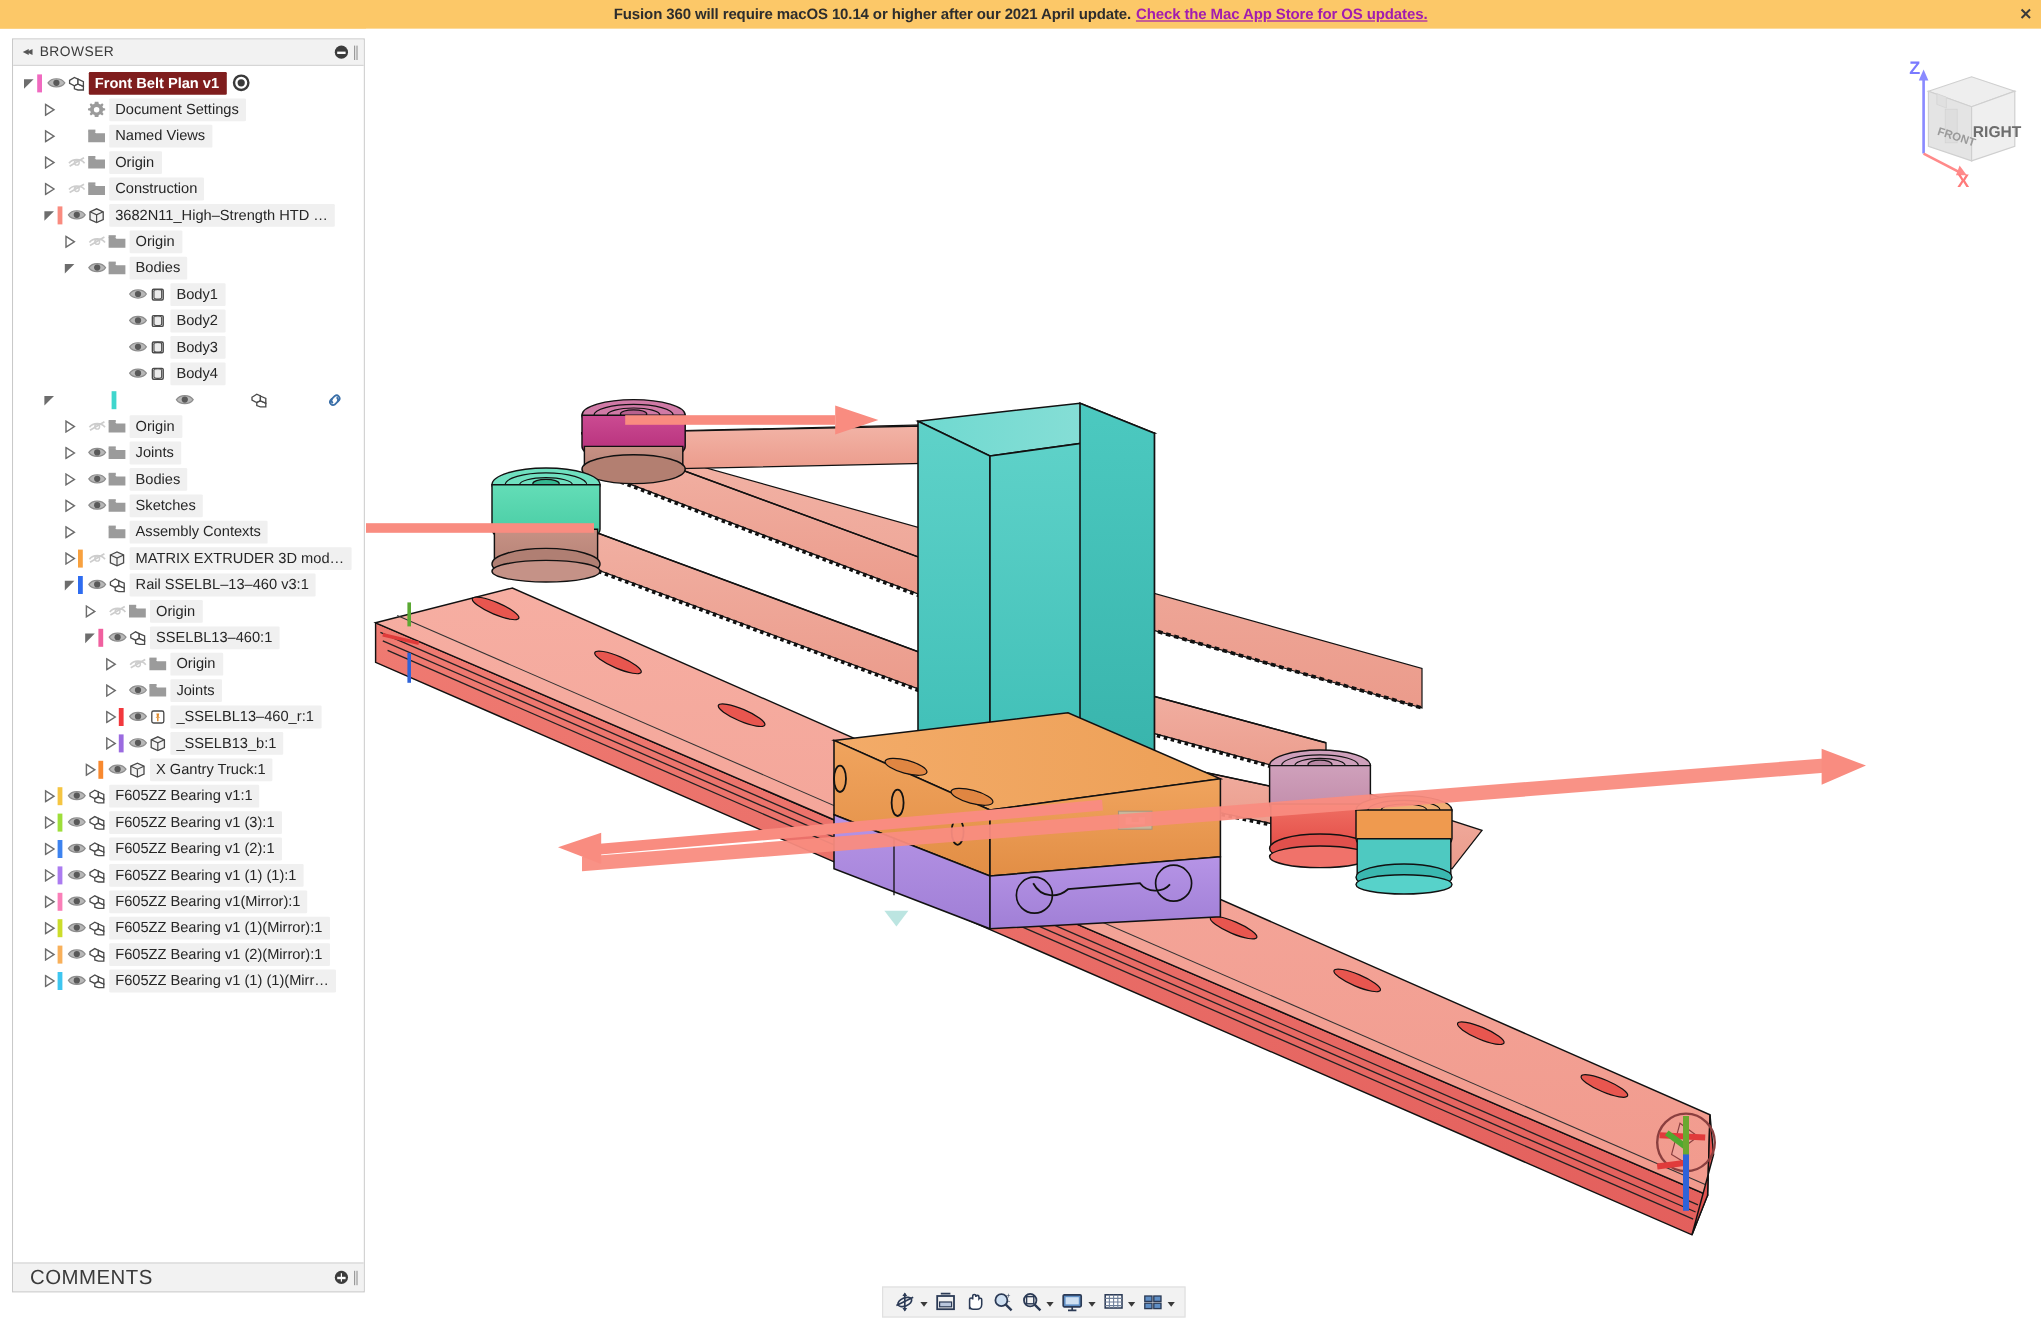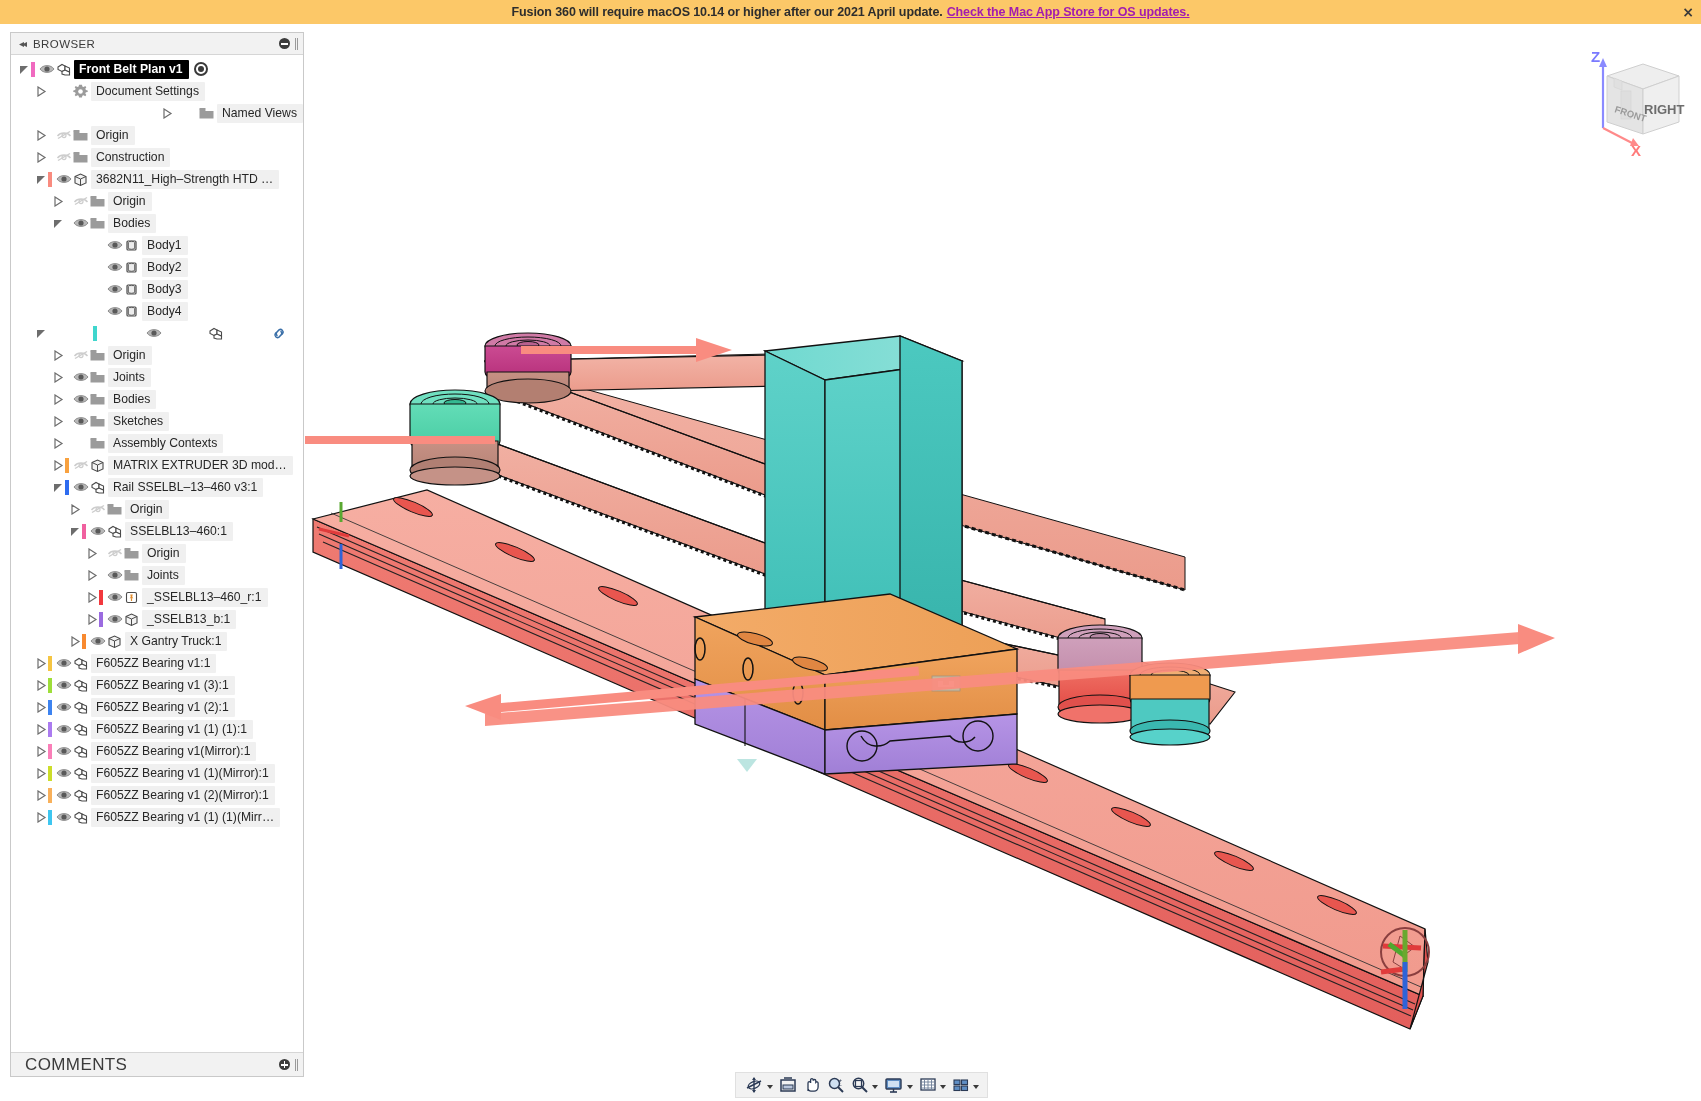--- a/index.html
+++ b/index.html
@@ -109,21 +109,21 @@
   }
   .link-icon { width: 15px; min-width: 15px; display:flex; align-items:center; justify-content:center;}
   .tlabel {
     background: #f0f0f0;
     padding: 2px 6px 3px 5px;
     border-radius: 1px;
     font-size: 12.2px; color: #262626;
     line-height: 14px;
   }
   .trow.selected .tlabel {
-    background: #000000; color: #ffffff; font-weight: bold;
+    background: #7f1d1d; color: #ffffff; font-weight: bold;
   }
   .radio-dot {
     width: 14px; height: 14px; border-radius: 50%;
     border: 2px solid #3a3a3a; margin-left: 5px;
     display: flex; align-items: center; justify-content: center;
     background: #fff; cursor: pointer;
   }
   .radio-dot i {
     width: 6px; height: 6px; border-radius: 50%; background: #3a3a3a; display: block;
   }
@@ -246,21 +246,21 @@
           <span class="colorbar none"></span>
           <span class="eye"></span>
           <span class="icon-box">
             <svg width="15" height="15" viewBox="0 0 15 15">
               <path d="M7.5,0.7 l1.5,0 l0.3,1.8 l1.4,0.6 l1.5,-1 l1.1,1.1 l-1,1.5 l0.6,1.4 l1.8,0.3 l0,1.5 l-1.8,0.3 l-0.6,1.4 l1,1.5 l-1.1,1.1 l-1.5,-1 l-1.4,0.6 l-0.3,1.8 l-1.5,0 l-1.5,0 l-0.3,-1.8 l-1.4,-0.6 l-1.5,1 l-1.1,-1.1 l1,-1.5 l-0.6,-1.4 l-1.8,-0.3 l0,-1.5 l1.8,-0.3 l0.6,-1.4 l-1,-1.5 l1.1,-1.1 l1.5,1 l1.4,-0.6 l0.3,-1.8 z" fill="#9b9b9b"></path>
               <circle cx="7.5" cy="7.5" r="2.3" fill="#fff"></circle>
             </svg>
           </span>
           <span class="tlabel">Document Settings</span>
         </div>
-        <div class="trow" style="padding-left: 23px; justify-content: flex-end;">
+        <div class="trow" style="padding-left: 23px;">
           <span class="tw-arrow">
             <svg width="11" height="11" viewBox="0 0 11 11">
               <polygon points="2,1 9,5.5 2,10" fill="none" stroke="#6d6d6d" stroke-width="1.2"></polygon>
             </svg>
           </span>
           <span class="colorbar none"></span>
           <span class="eye"></span>
           <span class="icon-box">
             <svg width="15" height="13" viewBox="0 0 15 13">
               <path d="M0.5,2.5 L5.5,2.5 L7,4 L14.5,4 L14.5,11.5 L0.5,11.5 Z" fill="#9b9b9b"></path>

